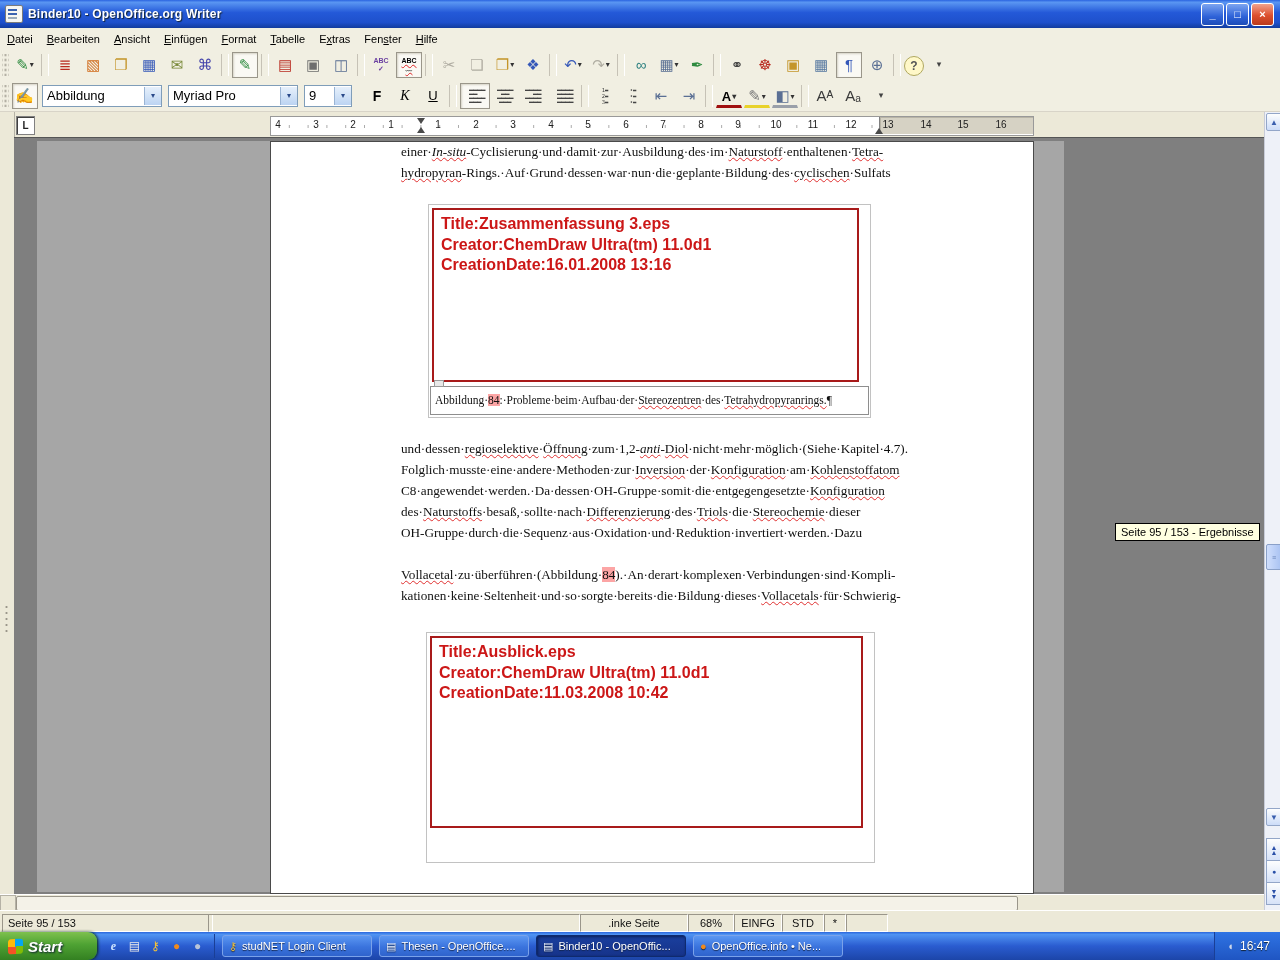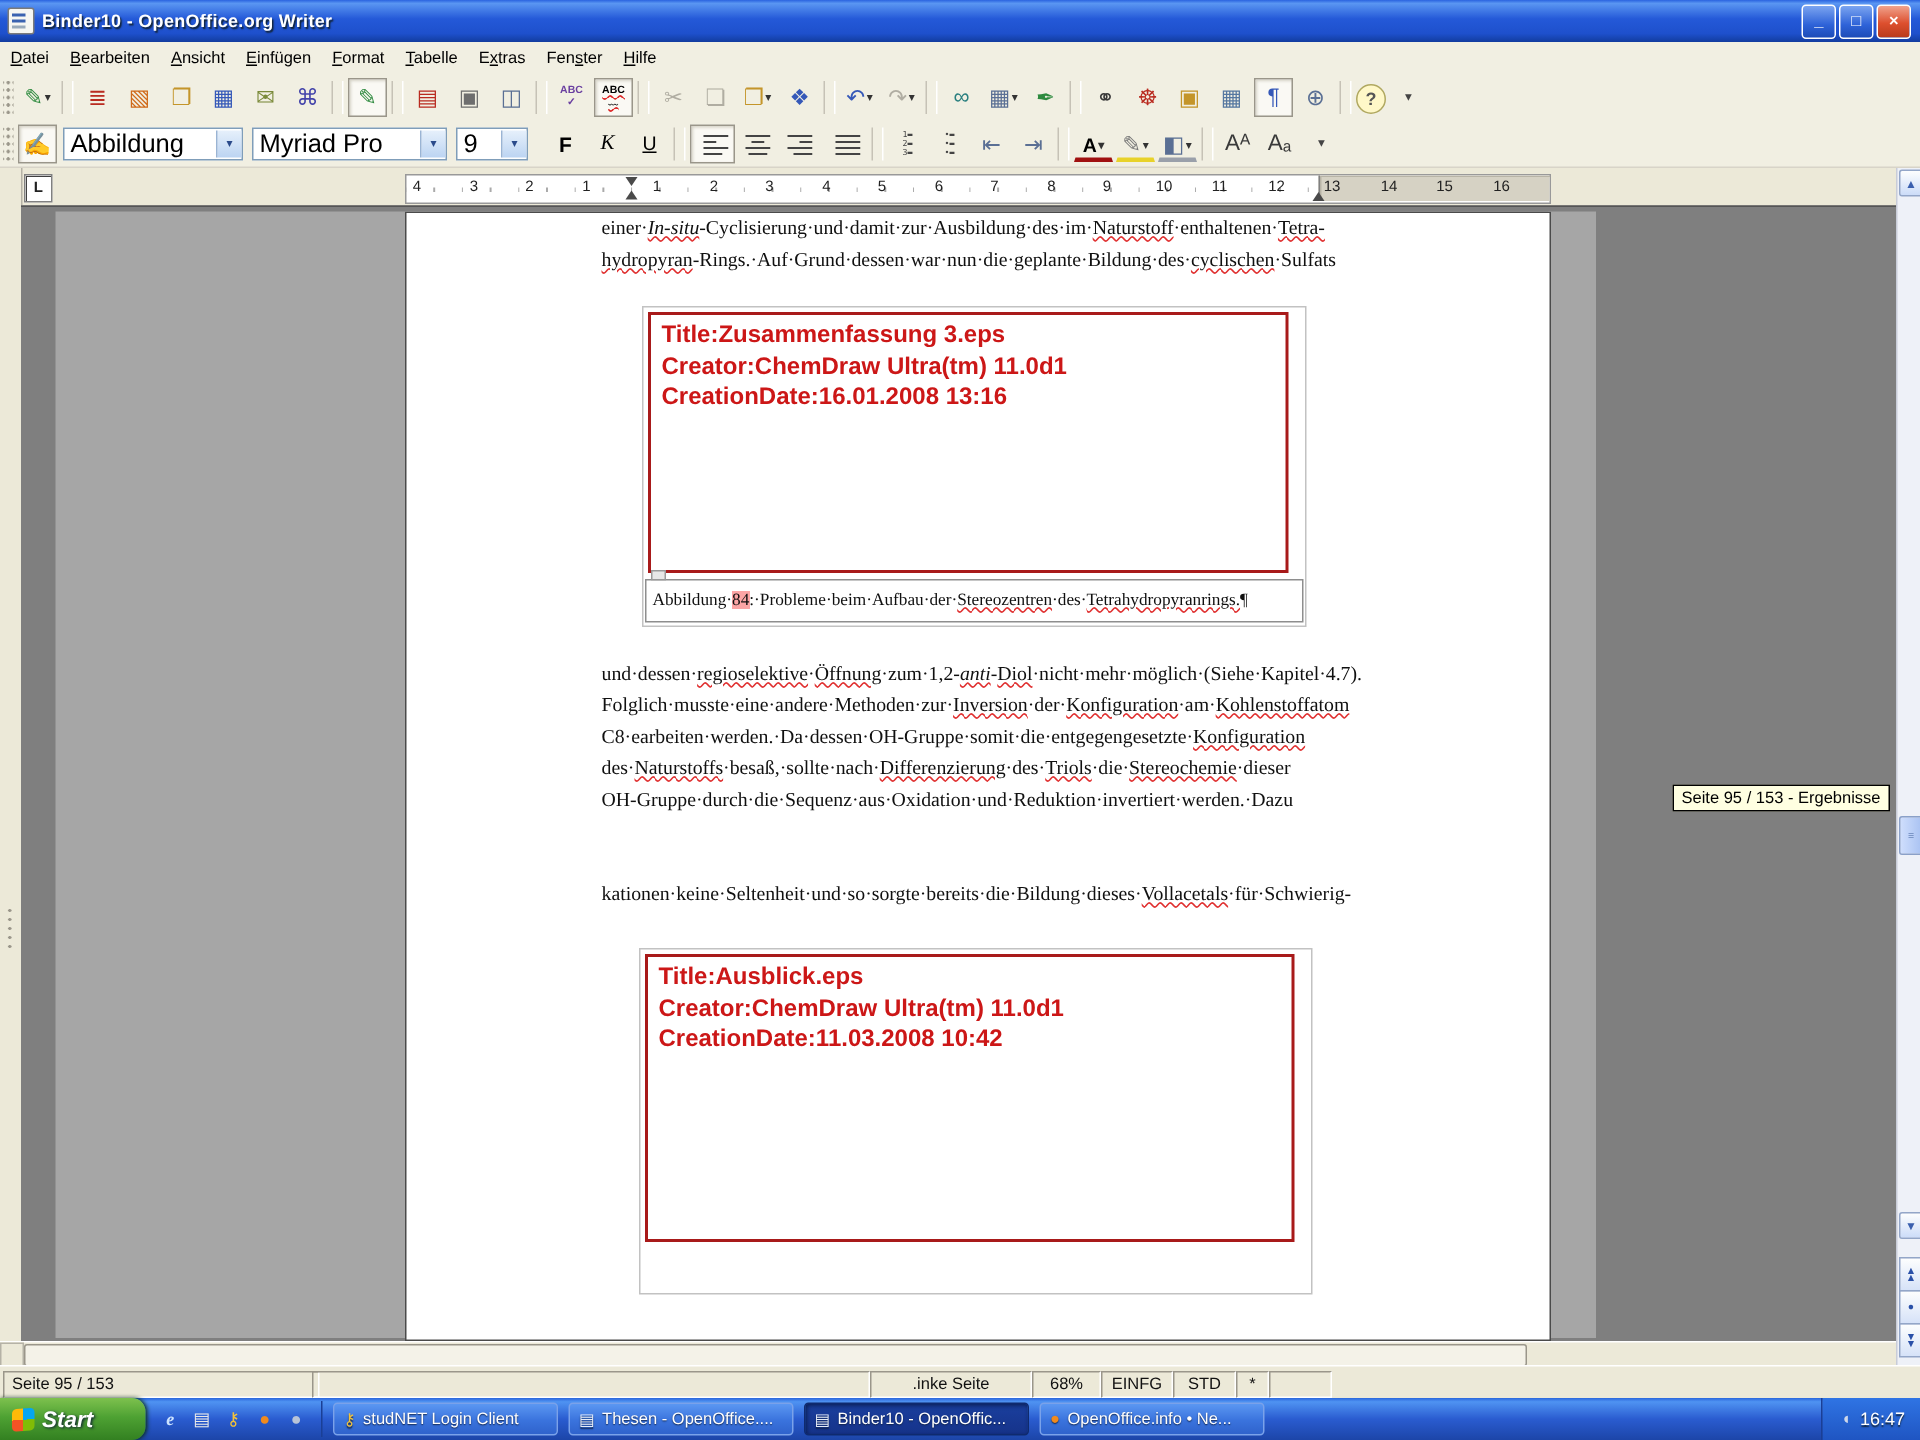--- a/index.html
+++ b/index.html
@@ -50,21 +50,21 @@
   .fmtF{font-weight:bold;font-size:14px}
   .fmtK{font-style:italic;font-family:"Liberation Serif",serif;font-size:14px}
   .fmtU{text-decoration:underline;font-size:13px}
   .al{font-size:4.5px;line-height:4px;letter-spacing:-.5px;color:#444;width:24px}
   .all{text-align:left;padding-left:4px}.alc{text-align:center}.alr{text-align:right;padding-right:4px}.alj{text-align:center}
   .mini{font-size:5.5px;line-height:6px;font-family:"DejaVu Sans Mono",monospace;color:#444}
   .fcol{font-weight:bold;font-size:13px;border-bottom:3px solid #a01010 !important;height:18px;margin-top:3px}
   .hcol{border-bottom:3px solid #e8d22a !important;height:18px;margin-top:3px;color:#777}
   .bcol{border-bottom:3px solid #9aa0aa !important;height:18px;margin-top:3px;color:#5a6f94}
   .combo{height:20px;background:#fff;border:1px solid #7f9db9;display:flex;align-items:center;margin:0 3px;position:relative}
-  .combo .cval{padding:0 4px;flex:1;font-size:17px;overflow:hidden;white-space:nowrap}
+  .combo .cval{padding:0 4px;flex:1;font-size:13px;overflow:hidden;white-space:nowrap}
   .combo .cbtn{width:16px;height:18px;background:linear-gradient(180deg,#e6f0fb,#bcd4f2);border-left:1px solid #9ab4d4;
     display:flex;align-items:center;justify-content:center;font-size:8px;color:#2a4a8a}
 
   
   #rulerband{left:14px;top:112px;width:1250px;height:25px;background:#ece9d8}
   #tabsel{left:16px;top:116px;width:17px;height:17px;background:#fff;border:1px solid #808080;
     box-shadow:inset 1px 1px 0 #404040;display:flex;align-items:center;justify-content:center;
     font-weight:bold;font-size:10px;color:#222}
   #ruler{left:270px;top:116px;width:762px;height:18px;background:#fff;border:1px solid #999;
     background-image:repeating-linear-gradient(90deg,transparent 0 17.8px,#aaa 17.8px 19px);
@@ -308,23 +308,24 @@
           <div class="epsline">CreationDate:16.01.2008 13:16</div>
         </div>
       <div class="capband" style="top:181px;width:437px;height:27px">
         <span class="anchor"></span>
         <div class="capline"><span>Abbildung·</span><span class="field">84</span><span>:·Probleme·beim·Aufbau·der·</span><span class="sq">Stereozentren</span><span>·des·</span><span class="sq">Tetrahydropyranrings.</span><span>¶</span></div>
       </div>
     </div>
 
     <div class="docline" style="top:299px"><span>und·dessen·</span><span class="sq">regioselektive</span><span>·</span><span class="sq">Öffnung</span><span>·zum·1,2-</span><span class="isq">anti</span><span>-</span><span class="sq">Diol</span><span>·nicht·mehr·möglich·(Siehe·Kapitel·4.7).</span></div>
     <div class="docline" style="top:320px"><span>Folglich·musste·eine·andere·Methoden·zur·</span><span class="sq">Inversion</span><span>·der·</span><span class="sq">Konfiguration</span><span>·am·</span><span class="sq">Kohlenstoffatom</span></div>
-    <div class="docline" style="top:341px"><span>C8·earbeiten·werden.·Da·dessen·OH-Gruppe·somit·die·entgegengesetzte·</span><span class="sq">Konfiguration</span></div>
+    <div class="docline" style="top:341px"><span>C8·angewendet·werden.·Da·dessen·OH-Gruppe·somit·die·entgegengesetzte·</span><span class="sq">Konfiguration</span></div>
     <div class="docline" style="top:362px"><span>des·</span><span class="sq">Naturstoffs</span><span>·besaß,·sollte·nach·</span><span class="sq">Differenzierung</span><span>·des·</span><span class="sq">Triols</span><span>·die·</span><span class="sq">Stereochemie</span><span>·dieser</span></div>
     <div class="docline" style="top:383px"><span>OH-Gruppe·durch·die·Sequenz·aus·Oxidation·und·Reduktion·invertiert·werden.·Dazu</span></div>
+    <div class="docline" style="top:425px"><span class="sq">Vollacetal</span><span>·zu·überführen·(Abbildung·</span><span class="field">84</span><span>).·An·derart·komplexen·Verbindungen·sind·Kompli-</span></div>
     <div class="docline" style="top:446px"><span>kationen·keine·Seltenheit·und·so·sorgte·bereits·die·Bildung·dieses·</span><span class="sq">Vollacetals</span><span>·für·Schwierig-</span></div>
 
     <div class="figframe" id="fig2" style="left:155px;top:490px;width:447px;height:229px">
       <div class="epsbox" style="left:3px;top:3px;width:422px;height:184px">
 
       <div class="epsline">Title:Ausblick.eps</div>
           <div class="epsline">Creator:ChemDraw Ultra(tm) 11.0d1</div>
           <div class="epsline">CreationDate:11.03.2008 10:42</div>
         </div>
     </div>

